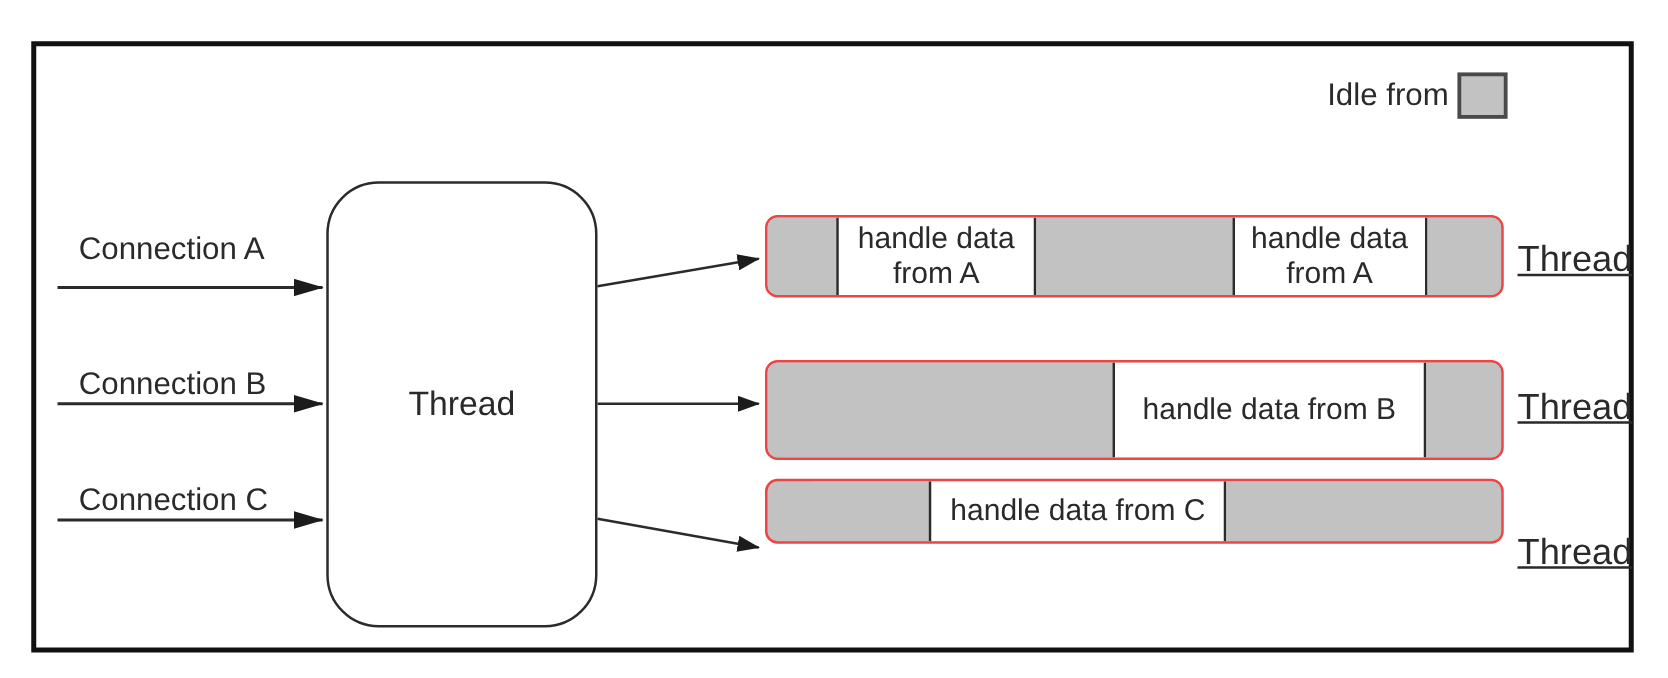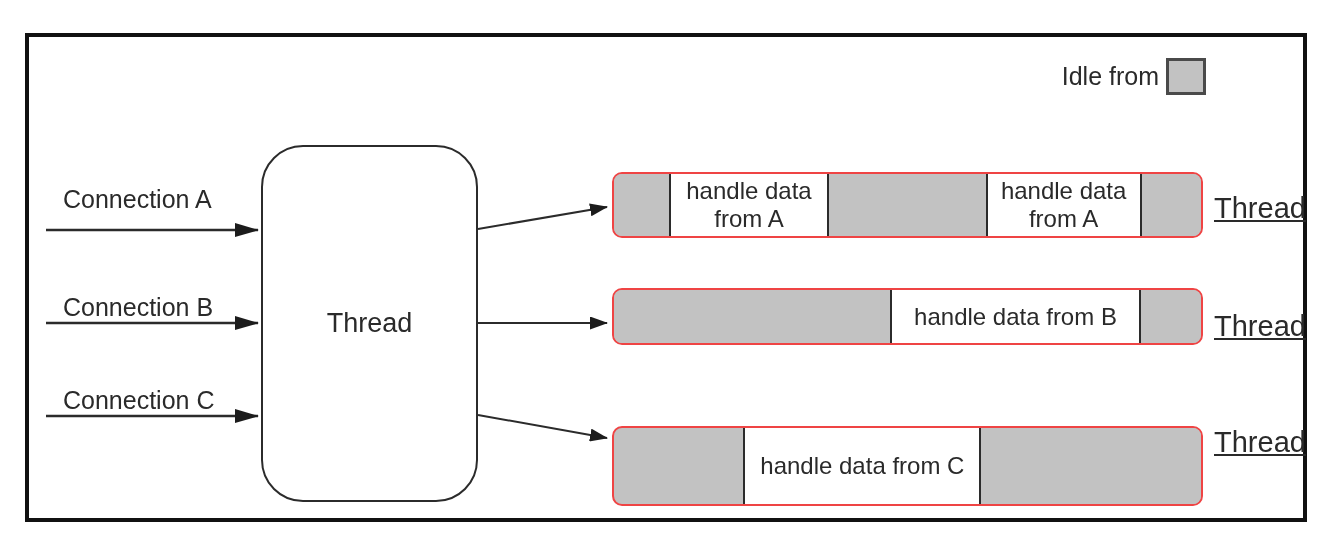--- a/index.html
+++ b/index.html
@@ -135,26 +135,26 @@
     <div class="seg idle" style="width:9.3%;"></div>
     <div class="seg busy" style="width:27.4%;">handle data
 from A</div>
     <div class="seg idle" style="width:26.6%;"></div>
     <div class="seg busy" style="width:26.6%;">handle data
 from A</div>
     <div class="seg idle" style="width:10.1%;"></div>
   </div>
   <div class="thread-label" style="top:192px;">Thread</div>
 
-  <div class="thread-bar" style="top:288px; height:57px;">
+  <div class="thread-bar" style="top:288px; height:80px;">
     <div class="seg idle" style="width:47.0%;"></div>
     <div class="seg busy" style="width:42.8%;">handle data from B</div>
     <div class="seg idle" style="width:10.2%;"></div>
   </div>
   <div class="thread-label" style="top:310px;">Thread</div>
 
-  <div class="thread-bar" style="top:426px; height:80px;padding-left:35px;">
+  <div class="thread-bar" style="top:383px; height:52px;padding-left:35px;">
     <div class="seg idle" style="width:17.1%;"></div>
     <div class="seg busy" style="width:43.1%;">handle data from C</div>
     <div class="seg idle" style="width:39.8%;"></div>
   </div>
   <div class="thread-label" style="top:426px;">Thread</div>
 </div>
 
 </body></html>

